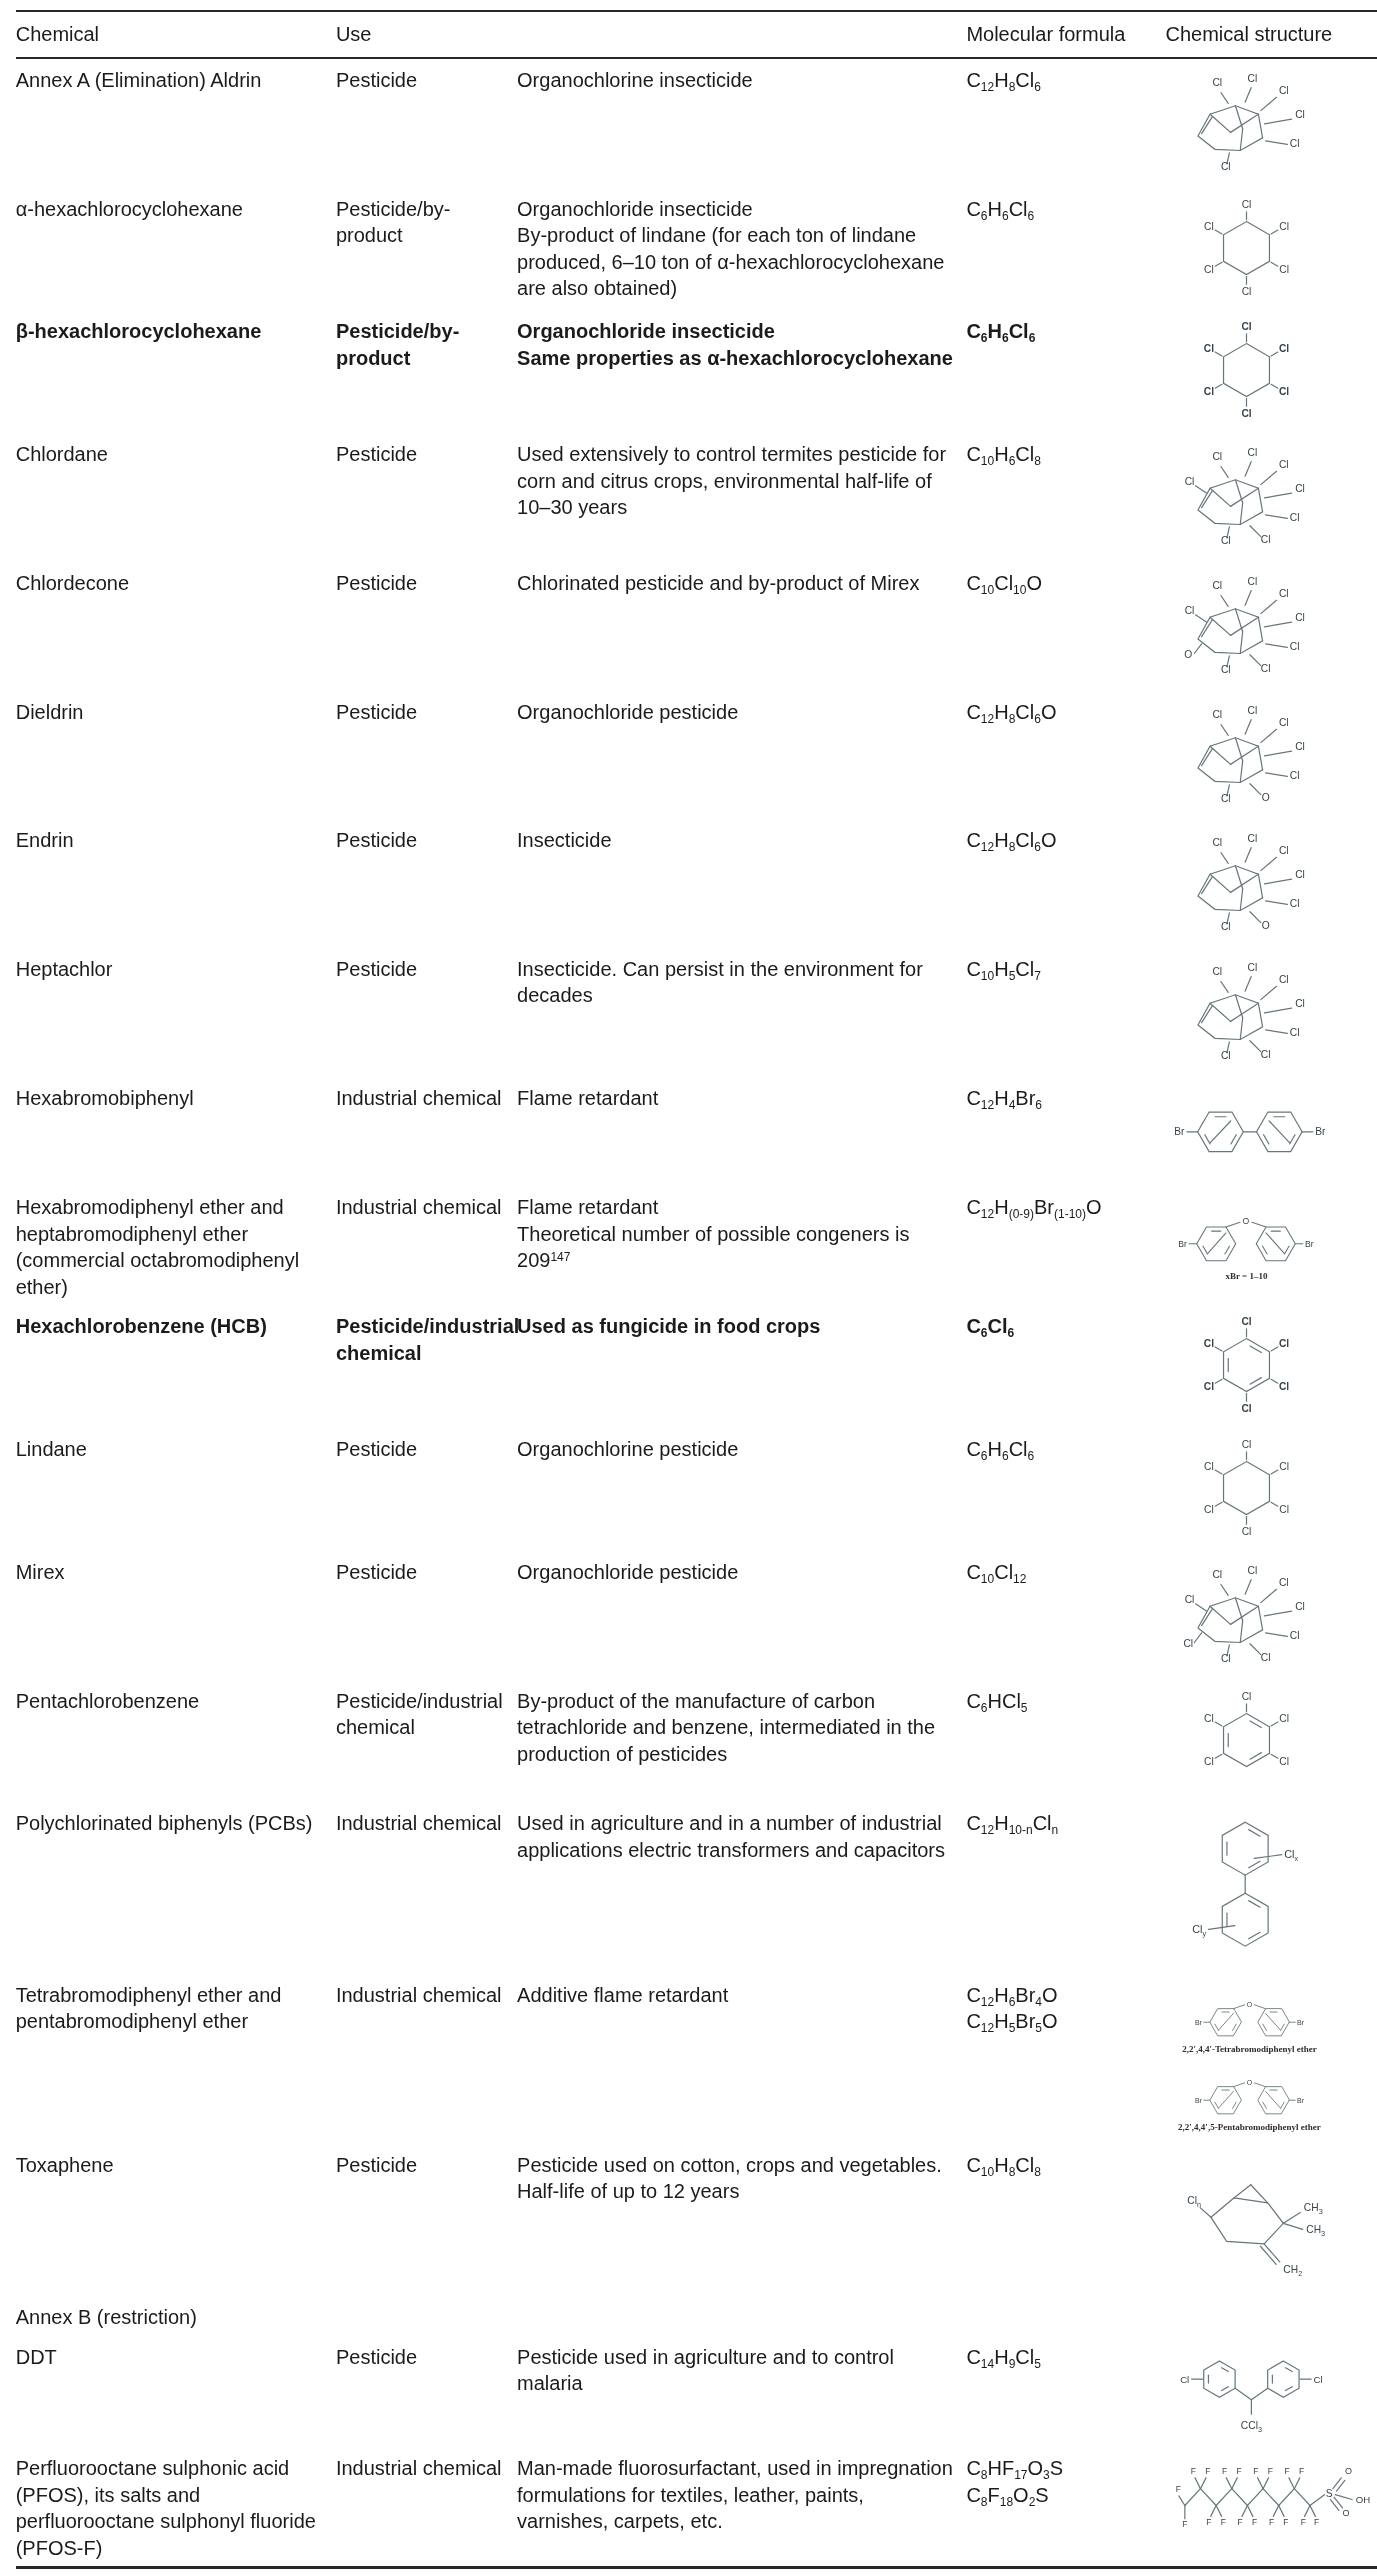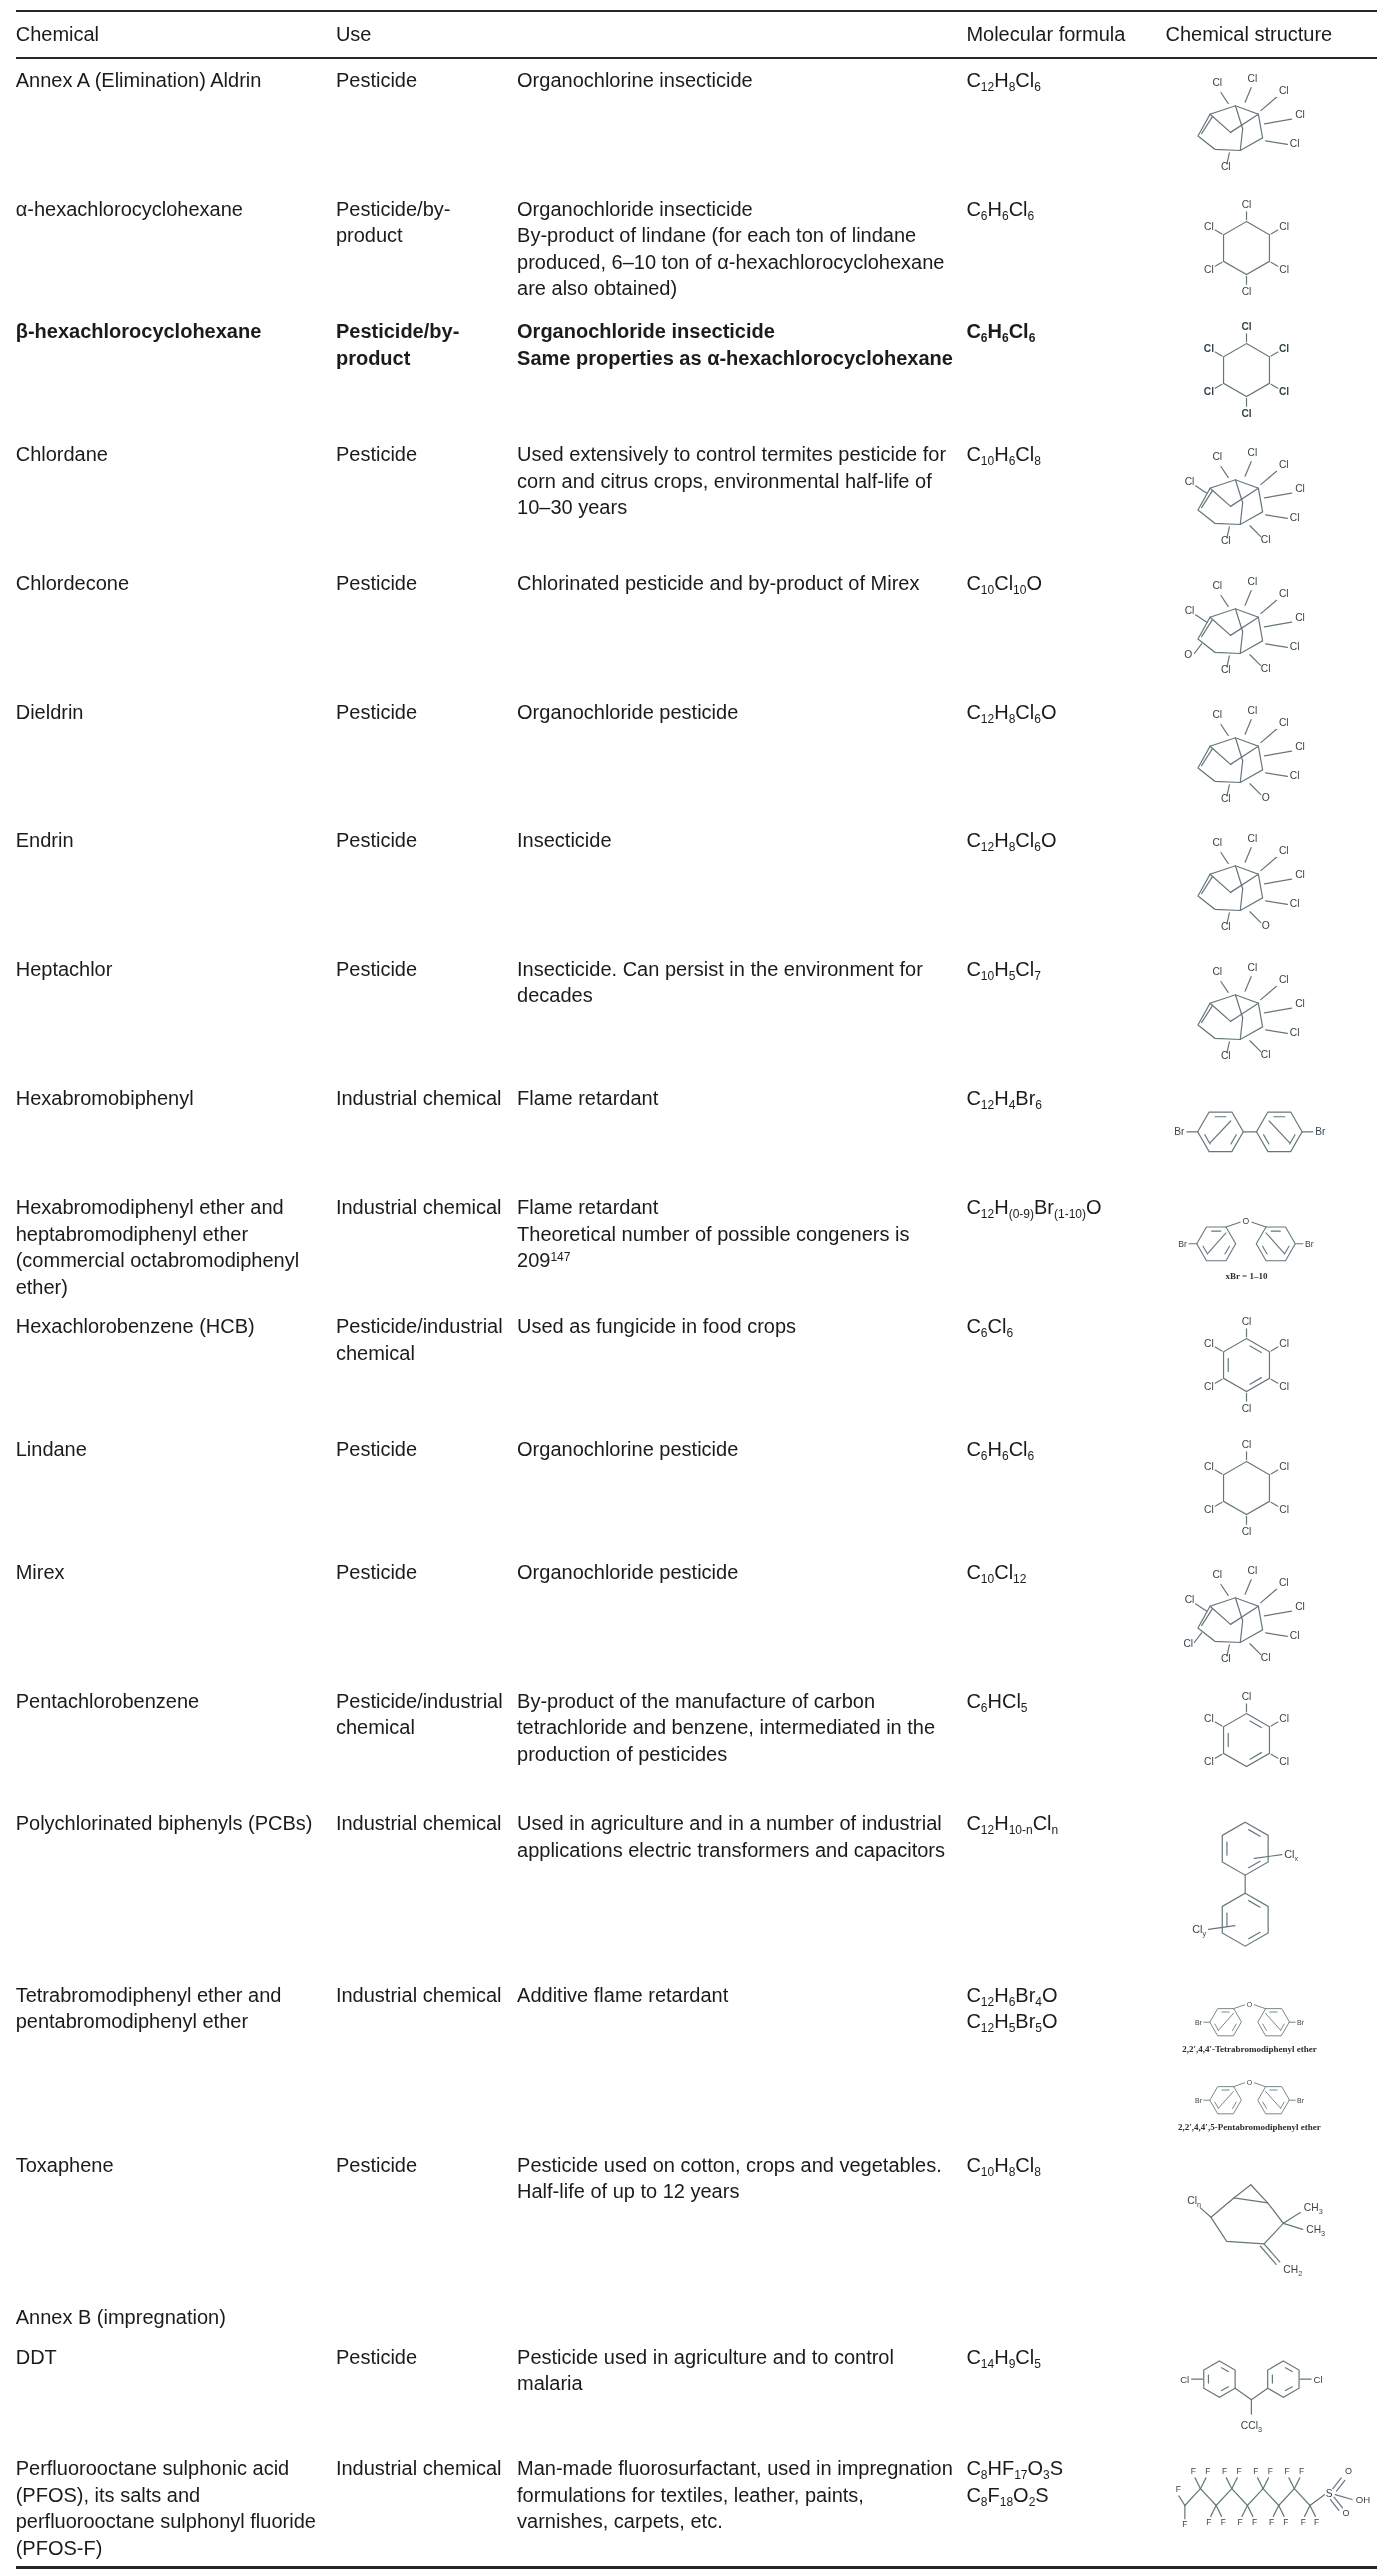--- a/index.html
+++ b/index.html
@@ -382,21 +382,21 @@
                     <line x1="162" y1="72" x2="196" y2="110"></line>
                   </g>
                   <g fill="#37444b" stroke="none" font-family="'Liberation Sans',sans-serif">
                     <text x="125" y="56" font-size="16" text-anchor="middle">O</text>
                     <text x="16" y="98" font-size="16" text-anchor="end">Br</text>
                     <text x="234" y="98" font-size="16" text-anchor="start">Br</text>
                   </g>
                 </g>
               </svg><div class="mol-cap sm">xBr = 1–10</div></div></td>
         </tr>
-        <tr style="height: 109px;">
+        <tr style="height: 109px; font-weight: bold;">
           <td class="c-chem">Hexachlorobenzene (HCB)</td>
           <td class="c-use">Pesticide/industrial<br>chemical</td>
           <td class="c-desc">
             <div class="para">Used as fungicide in food crops</div>
           </td>
           <td class="c-form">
             <div>C<sub>6</sub>Cl<sub>6</sub></div>
           </td>
           <td class="c-struct"><div class="mol-block" style="width:145px"><svg width="141" height="103" viewBox="0 0 234 170" style="font-size:33px">
                 <g fill="none" stroke="#66767b" stroke-width="2" stroke-linecap="round">
@@ -631,21 +631,21 @@
                 </g>
                 <g fill="#37444b" stroke="none" font-family="'Liberation Sans',sans-serif">
                   <text x="30" y="86" font-size="17" text-anchor="middle">Cl<tspan dy="5" font-size="12">n</tspan></text>
                   <text x="212" y="98" font-size="17" text-anchor="start">CH<tspan dy="5" font-size="12">3</tspan></text>
                   <text x="216" y="134" font-size="17" text-anchor="start">CH<tspan dy="5" font-size="12">3</tspan></text>
                   <text x="178" y="200" font-size="17" text-anchor="start">CH<tspan dy="5" font-size="12">2</tspan></text>
                 </g>
               </svg></div></td>
         </tr>
         <tr style="height: 31px;">
-          <td colspan="5" class="section">Annex B (impregnation)</td>
+          <td colspan="5" class="section">Annex B (restriction)</td>
         </tr>
         <tr style="height: 89px;">
           <td class="c-chem">DDT</td>
           <td class="c-use">Pesticide</td>
           <td class="c-desc">
             <div class="para">Pesticide used in agriculture and to control malaria</div>
           </td>
           <td class="c-form">
             <div>C<sub>14</sub>H<sub>9</sub>Cl<sub>5</sub></div>
           </td>

